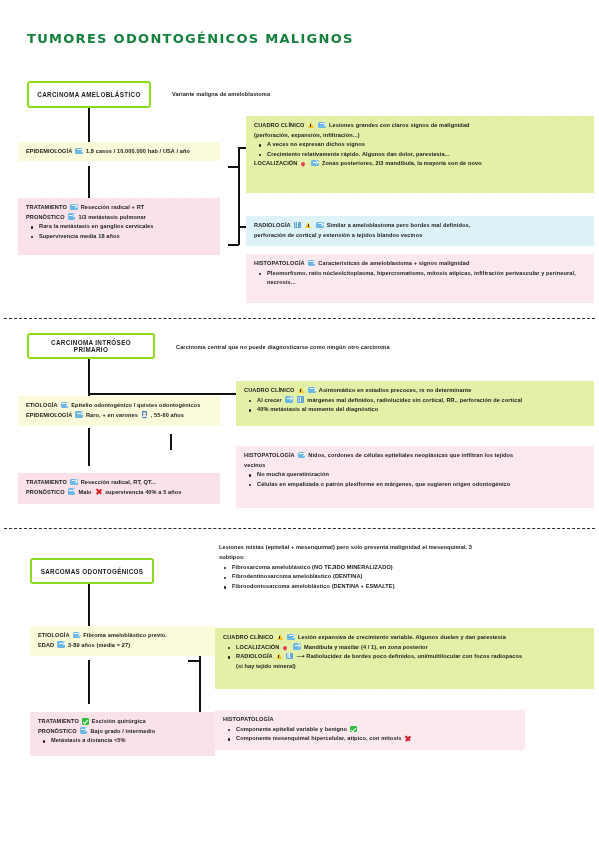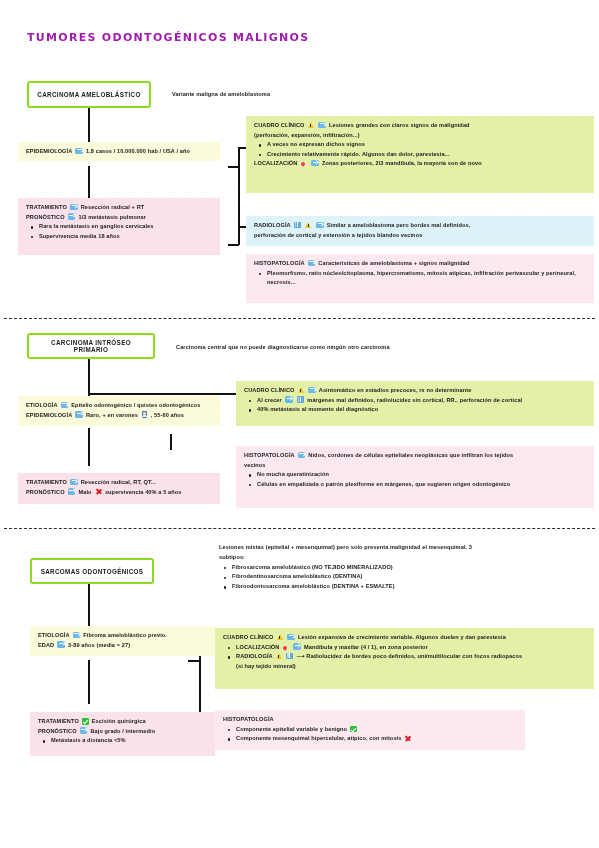--- a/index.html
+++ b/index.html
@@ -19,23 +19,23 @@
     background-size:14.2px 14.2px;
     background-position:4px 6px;
     opacity:.75;
     pointer-events:none;
     z-index:0;
   }
   .page{position:relative;z-index:1;width:599px;height:848px;}
 
   .title{
     position:absolute;left:27px;top:31px;
-    font-size:11px;font-weight:700;
+    font-size:13px;font-weight:700;
     letter-spacing:1.3px;
-    color:#a21caf;
+    color:#15803d;
     font-family:"DejaVu Sans", sans-serif;
   }
 
   .divider{
     position:absolute;left:4px;right:4px;
     border-top:1.6px dashed #2b2b2b;
     height:0;
   }
 
   

